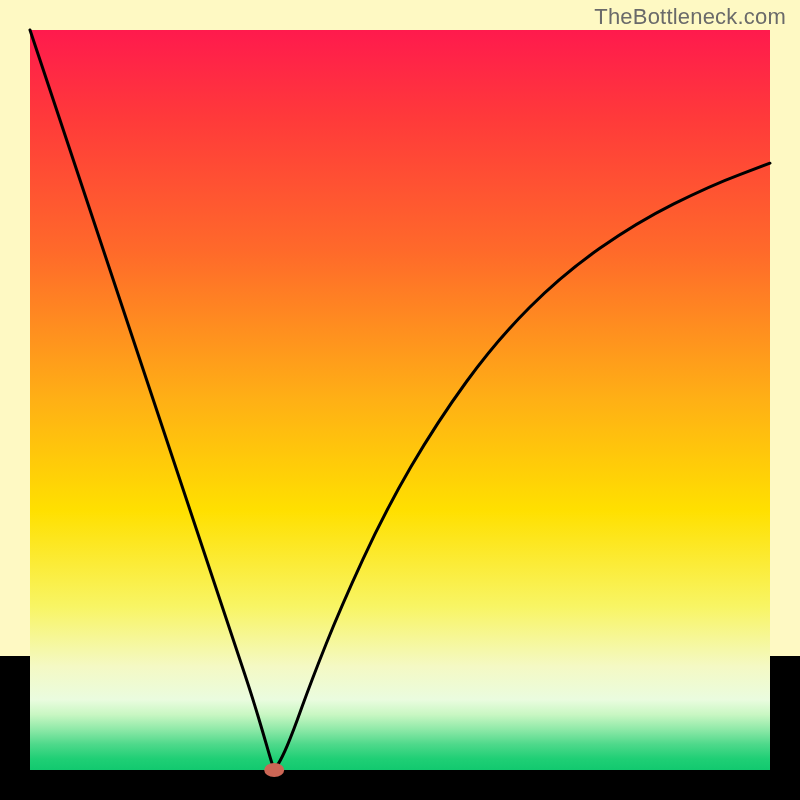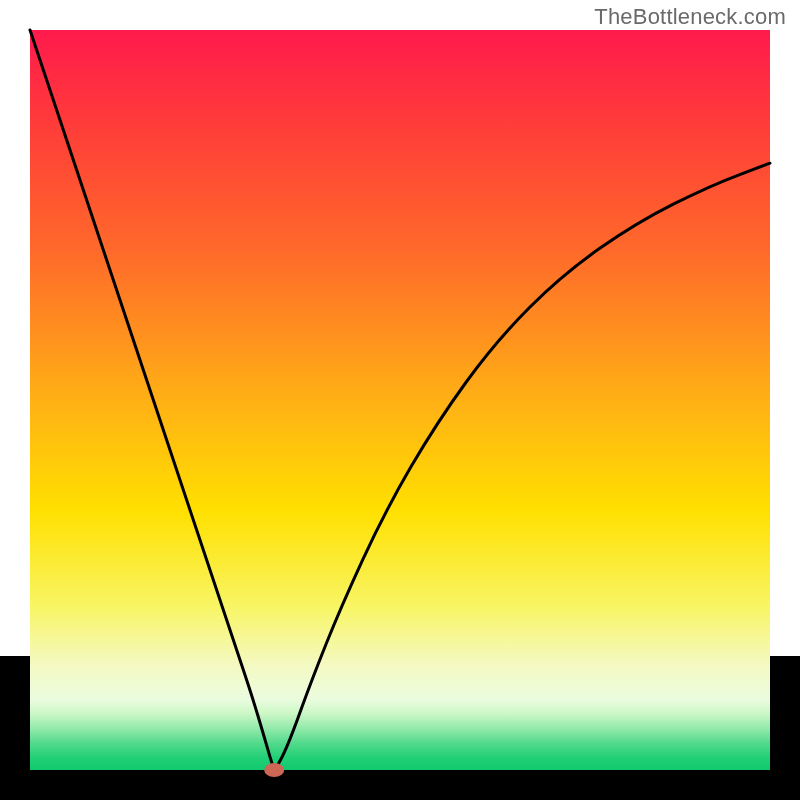--- a/index.html
+++ b/index.html
@@ -8,21 +8,21 @@
     width: 800px;
     height: 800px;
     background: #000000;
     font-family: Arial, Helvetica, sans-serif;
     overflow: hidden;
   }
   .frame {
     position: relative;
     width: 800px;
     height: 656px;
-    background: #ffffff;
+    background: #fef9c3;
   }
   .watermark {
     position: absolute;
     top: 4px;
     right: 14px;
     color: #6a6a6a;
     font-size: 22px;
     font-weight: 500;
     letter-spacing: 0.2px;
     z-index: 5;

